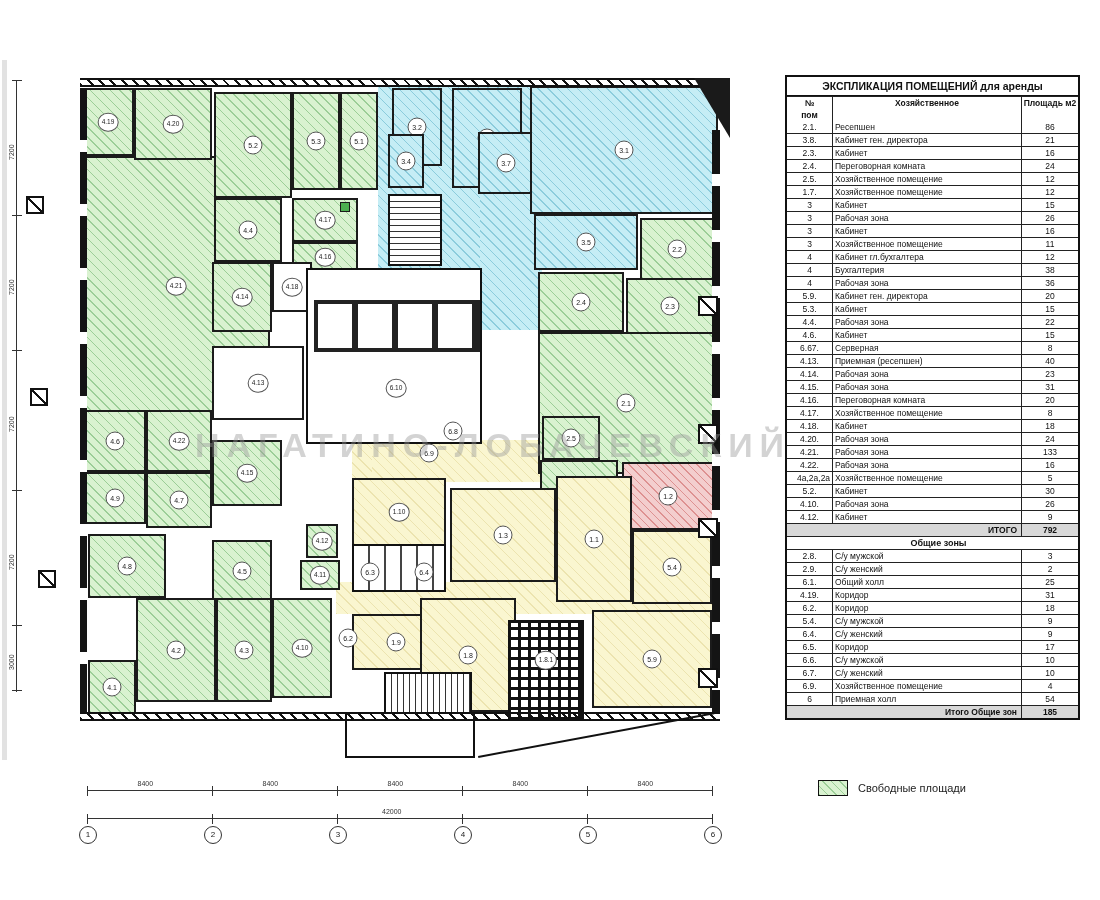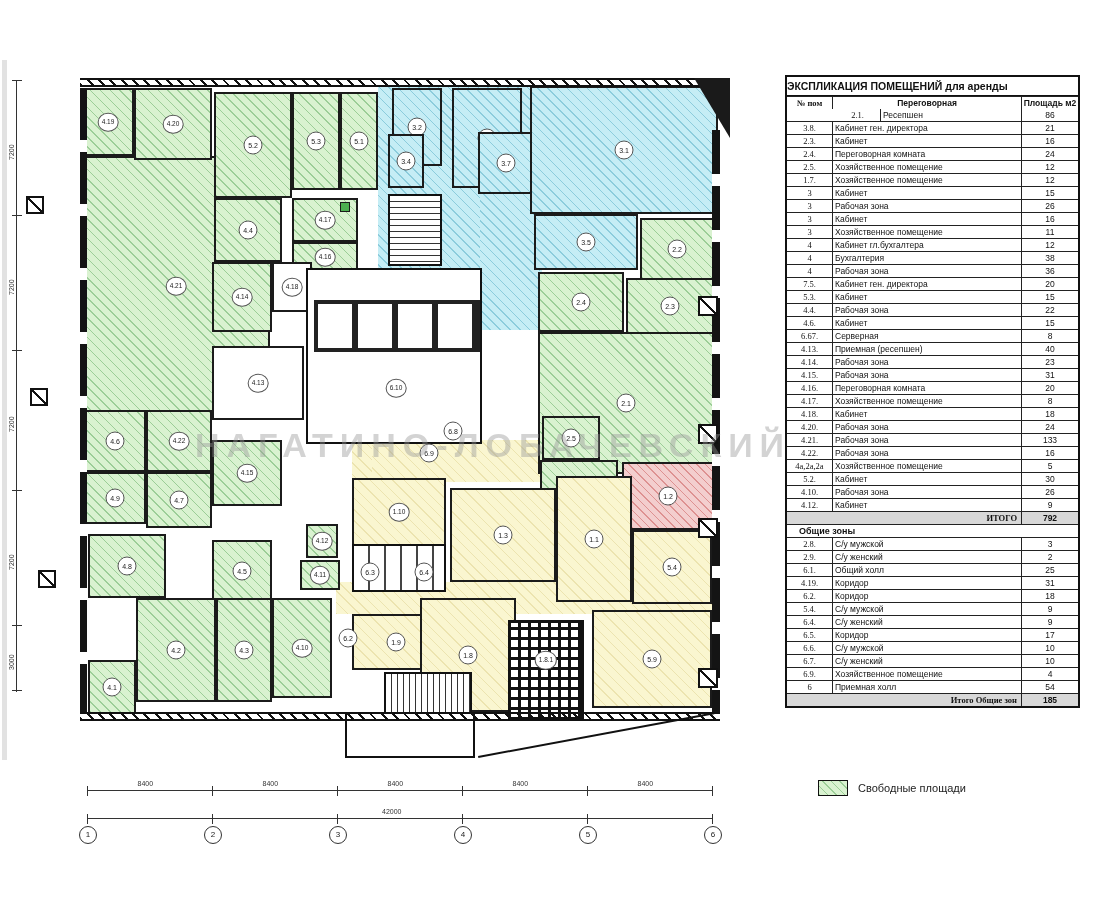--- a/index.html
+++ b/index.html
@@ -26,33 +26,33 @@
   .core{position:absolute;box-sizing:border-box;z-index:2;}
   .wall{position:absolute;z-index:3;}
   .winbox{position:absolute;width:20px;height:20px;box-sizing:border-box;border:2px solid #111;
           background:linear-gradient(45deg,transparent 46%,#111 46%,#111 54%,transparent 54%),#fff;z-index:4;}
   
   #watermark{position:absolute;left:195px;top:426px;font-size:34px;font-weight:bold;
              letter-spacing:7px;color:rgba(150,150,150,.42);white-space:nowrap;z-index:6;}
   
   #xtable{position:absolute;left:785px;top:75px;width:295px;border:2px solid #111;
           background:#fff;z-index:5;box-sizing:border-box;}
-  #xtable .title{font-size:10.5px;font-weight:bold;padding:3px 0;
+  #xtable .title{font-size:10.5px;font-weight:bold;text-align:center;padding:3px 0;
                  border-bottom:1px solid #111;}
   .trow{display:grid;grid-template-columns:46px 1fr 56px;border-top:1px solid #222;
         font-size:8.5px;line-height:12px;}
-  .trow:first-of-type{border-top:none;margin-left:48px;}
-  .trow .c1{border-right:1px solid #222;text-align:center;padding:0 1px;font-family:Liberation Serif, serif;}
+  .trow:first-of-type{border-top:none;}
+  .trow .c1{border-right:1px solid #222;text-align:center;padding:0 10px;}
   .trow .c2{border-right:1px solid #222;padding:0 2px;text-align:left;}
   .trow .c3{text-align:center;}
   .trow.head{font-weight:bold;text-align:center;}
   .trow.head .c2{text-align:center;}
   .trow.total{background:#d8d8d8;font-weight:bold;}
   .trow.total .lab{grid-column:1/3;text-align:right;padding-right:4px;border-right:1px solid #222;}
-  .trow.section{display:block;font-weight:bold;font-size:9px;padding-left:12px;}
+  .trow.section{display:block;text-align:center;font-weight:bold;font-size:9px;padding-left:12px;}
   
   #legend{position:absolute;left:818px;top:780px;z-index:5;display:flex;align-items:center;}
   #legend .swatch{width:30px;height:16px;border:1.5px solid #111;box-sizing:border-box;
         background:repeating-linear-gradient(45deg,rgba(95,170,95,.5) 0 1px,transparent 1px 6px),#d9f2d0;}
   #legend .lab{margin-left:10px;font-size:11px;color:#222;}
   
   #axis{position:absolute;left:0;top:0;width:1100px;height:900px;z-index:4;}
   .dimline{position:absolute;background:#333;}
   .tick{position:absolute;width:1px;height:10px;background:#333;}
   .seg{position:absolute;font-size:7px;color:#333;}
@@ -309,21 +309,21 @@
       <div class="vdim" style="left: 8px; top: 669.5px;">3000</div>
       <div class="tick" style="left: 12px; top: 690px; width: 10px; height: 1px;"></div>
     </div>
 
   <div id="watermark">НАГАТИНО-ЛОБАЧЕВСКИЙ</div>
 
   <div id="xtable">
     <div class="title">ЭКСПЛИКАЦИЯ ПОМЕЩЕНИЙ для аренды</div>
     <div class="trow head">
       <div class="c1">№ пом</div>
-      <div class="c2">Переговорная</div>
+      <div class="c2">Хозяйственное</div>
       <div class="c3">Площадь м2</div>
     </div>
     <div id="rows">
         <div class="trow">
           <div class="c1">2.1.</div>
           <div class="c2">Ресепшен</div>
           <div class="c3">86</div>
         </div>
         <div class="trow">
           <div class="c1">3.8.</div>
@@ -379,21 +379,21 @@
           <div class="c1">4</div>
           <div class="c2">Бухгалтерия</div>
           <div class="c3">38</div>
         </div>
         <div class="trow">
           <div class="c1">4</div>
           <div class="c2">Рабочая зона</div>
           <div class="c3">36</div>
         </div>
         <div class="trow">
-          <div class="c1">7.5.</div>
+          <div class="c1">5.9.</div>
           <div class="c2">Кабинет ген. директора</div>
           <div class="c3">20</div>
         </div>
         <div class="trow">
           <div class="c1">5.3.</div>
           <div class="c2">Кабинет</div>
           <div class="c3">15</div>
         </div>
         <div class="trow">
           <div class="c1">4.4.</div>

